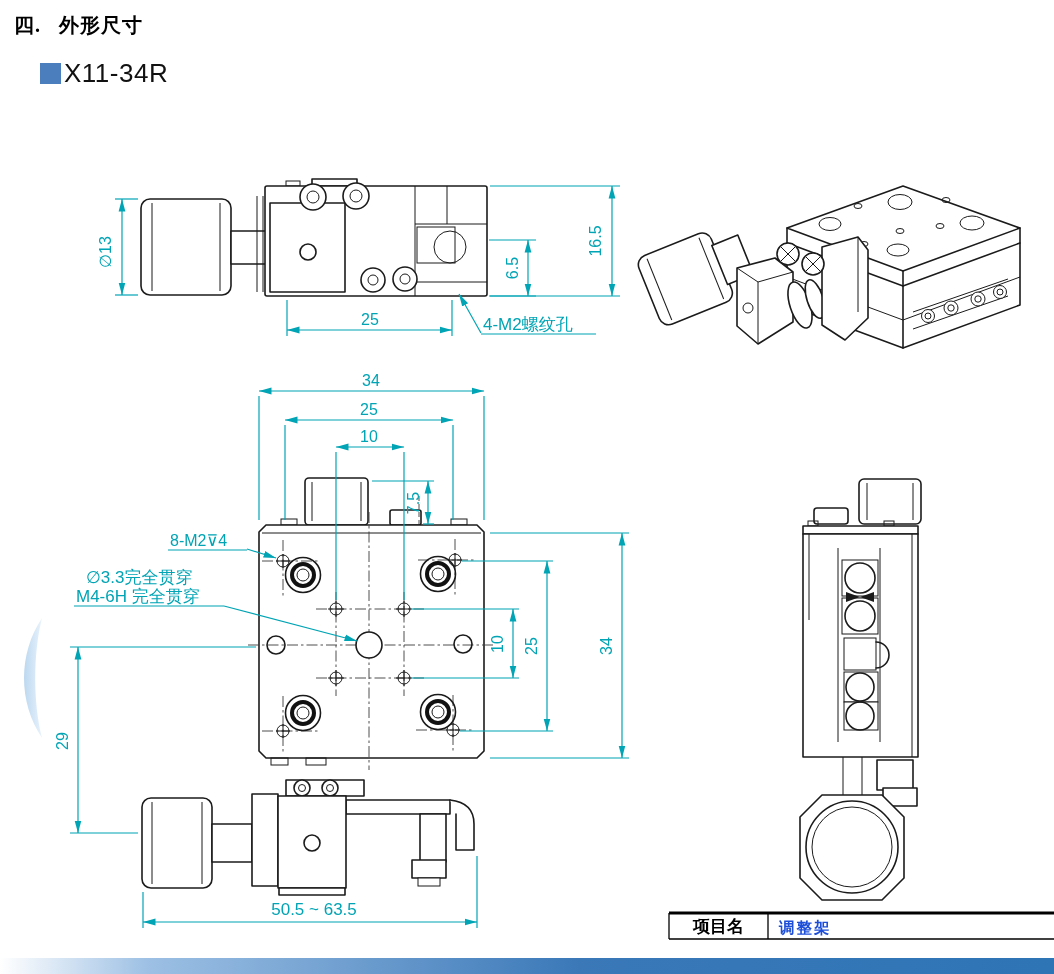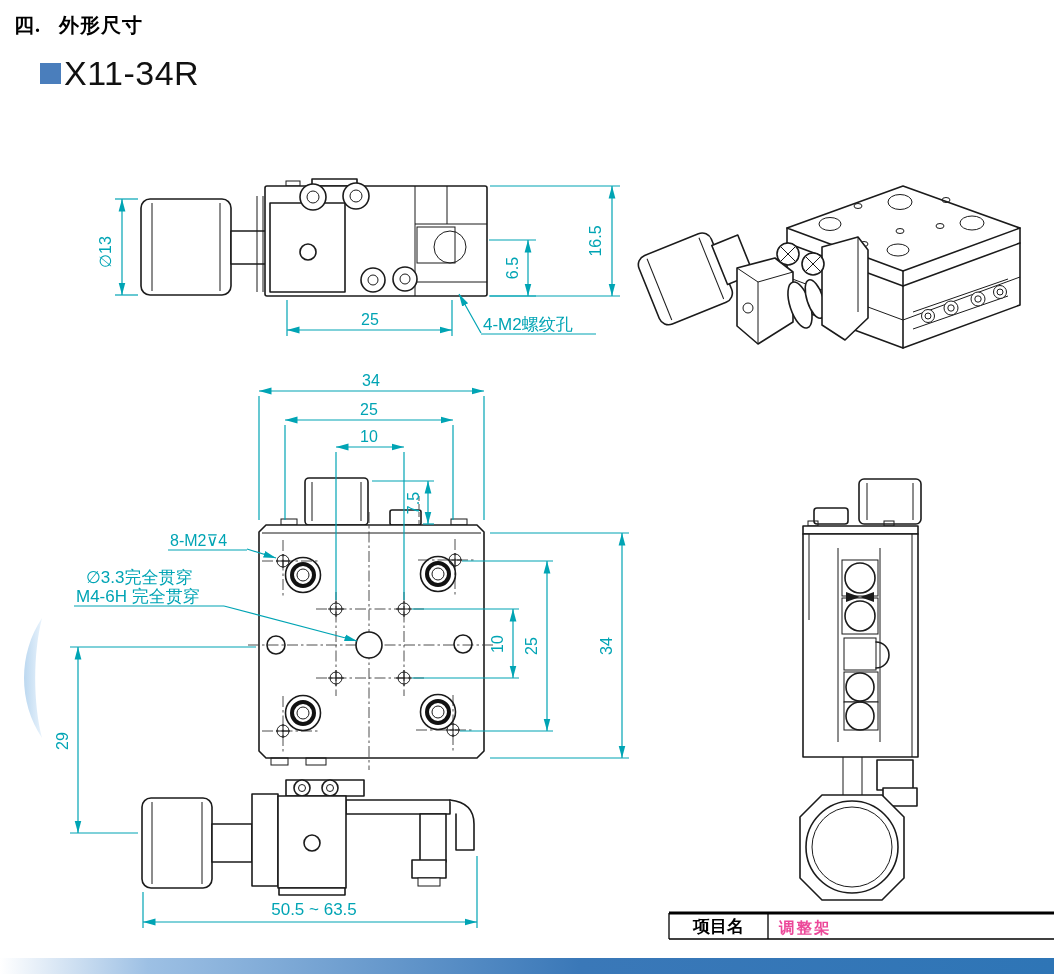--- a/index.html
+++ b/index.html
@@ -4,25 +4,25 @@
 <style>
   html,body{margin:0;padding:0;background:#fff;}
   #page{position:relative;width:1054px;height:974px;background:#fff;overflow:hidden;
         font-family:"Liberation Sans",sans-serif;text-align:center;}
   
   #sec-title{position:absolute;left:14px;top:12px;font-family:"Liberation Serif",serif;
              font-weight:bold;font-size:20px;color:#000;letter-spacing:1px;}
   #sec-title .gap{display:inline-block;width:18px;}
   #prod-line{position:absolute;left:40px;top:60px;height:26px;display:flex;align-items:center;}
   #prod-sq{width:21px;height:21px;background:#4a7ebc;margin-right:3px;}
-  #prod-code{font-size:34px;color:#111;letter-spacing:0.5px;}
+  #prod-code{font-size:26px;color:#111;letter-spacing:0.5px;}
   #tbl-name{position:absolute;left:669px;top:914px;width:99px;height:25px;display:flex;
             align-items:center;justify-content:center;font-size:17px;font-weight:bold;color:#000;}
   #tbl-value{position:absolute;left:779px;top:913px;width:270px;height:30px;display:flex;
-             align-items:center;font-size:15.5px;font-weight:bold;color:#ec4899;letter-spacing:2px;}
+             align-items:center;font-size:15.5px;font-weight:bold;color:#1d4ed8;letter-spacing:2px;}
   
   #footer-bar{position:absolute;left:0;bottom:0;width:1054px;height:16px;
               background:linear-gradient(90deg,#ffffff 0%,#9dc0e4 14%,#3a78b8 55%,#2e75b6 100%);}
   
   svg{position:absolute;left:0;top:0;}
   .out{stroke:#1b1b1b;stroke-width:1.6;fill:none;stroke-linejoin:round;stroke-linecap:round;}
   .thin{stroke:#1b1b1b;stroke-width:1;fill:none;}
   .wfill{fill:#fff;}
   .cl{stroke:#3a3a3a;stroke-width:0.9;fill:none;stroke-dasharray:11 3 2.5 3;}
   .dash{stroke:#3a3a3a;stroke-width:0.9;fill:none;stroke-dasharray:5 3;}

